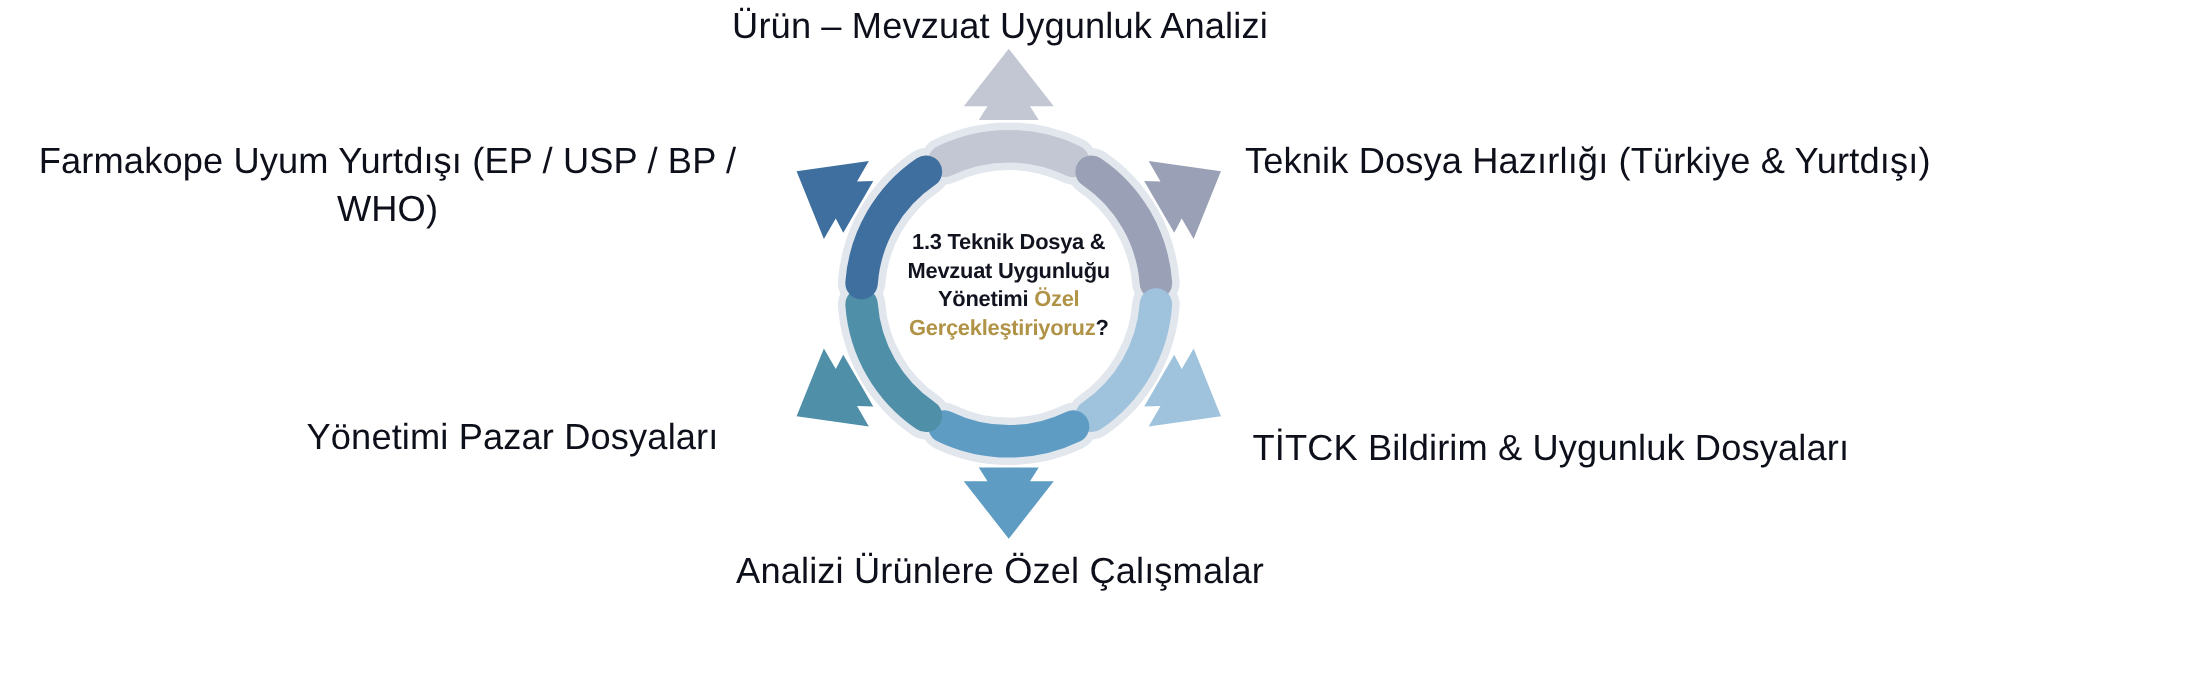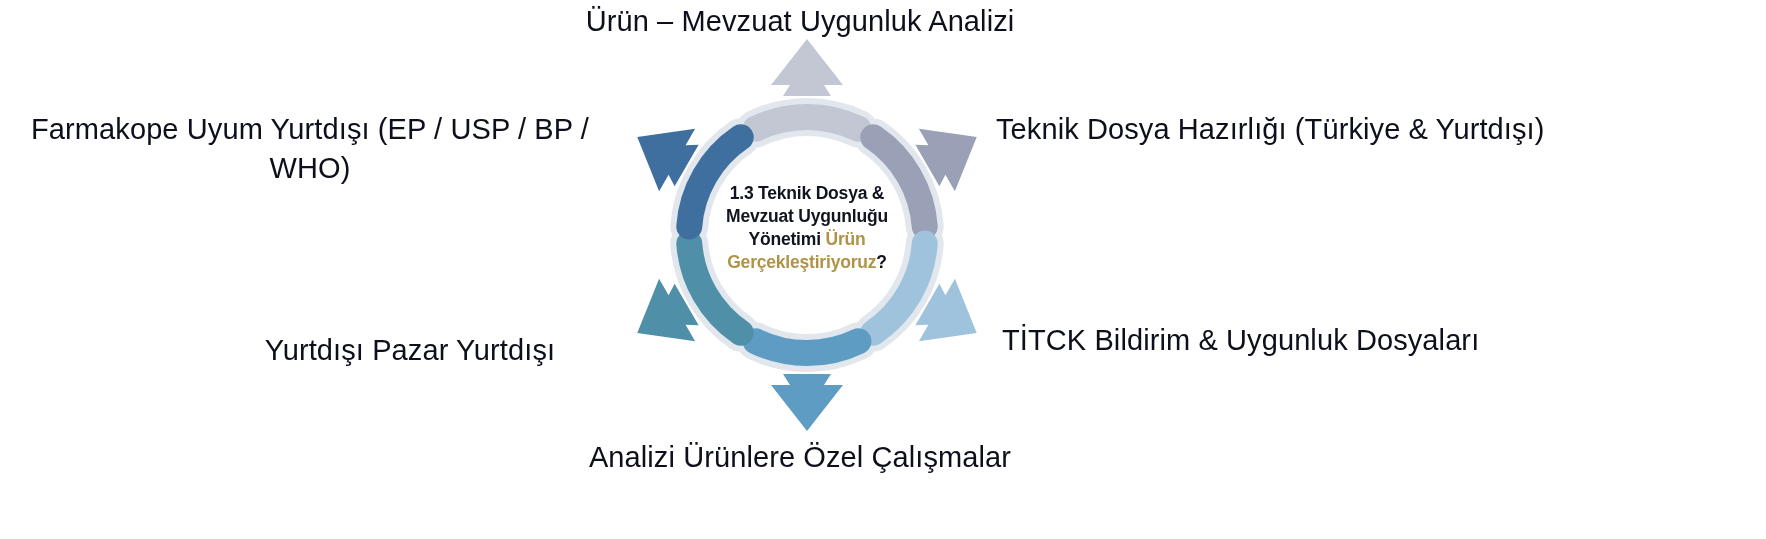--- a/index.html
+++ b/index.html
@@ -42,21 +42,21 @@
     text-align: left;
   }
   .label-left {
     left: 0px;
     top: 110px;
     width: 620px;
     text-align: center;
   }
   .label-bottomright {
     left: 1002px;
-    top: 321px;
+    top: 340px;
     width: 760px;
     text-align: left;
   }
   .label-bottomleft {
     left: 200px;
     top: 331px;
     width: 420px;
     text-align: center;
   }
   .label-bottom {
@@ -100,21 +100,21 @@
 <div id="stage">
 
   <div class="label label-top">Ürün – Mevzuat Uygunluk Analizi</div>
 
   <div class="label label-topright">Teknik Dosya Hazırlığı (Türkiye &amp; Yurtdışı)</div>
 
   <div class="label label-left">Farmakope Uyum Yurtdışı (EP / USP / BP / WHO)</div>
 
   <div class="label label-bottomright">TİTCK Bildirim &amp; Uygunluk Dosyaları</div>
 
-  <div class="label label-bottomleft">Yurtdışı Pazar Yurtdışı</div>
+  <div class="label label-bottomleft">Yönetimi Pazar Dosyaları</div>
 
   <div class="label label-bottom">Analizi Ürünlere Özel Çalışmalar</div>
 
   <div id="wheel">
     <svg viewBox="0 0 380 380" xmlns="http://www.w3.org/2000/svg">
       <defs>
 
         <g id="seg-proto">
           <path class="halo" d="M 106.24,-51.45 A 118,118 0 0 1 106.24,51.45"></path>
         </g>
@@ -154,15 +154,15 @@
 
         <path id="arw-bottom" d="M 196,0 L 150,-36 L 150,-17 L 139,-24 L 139,24 L 150,17 L 150,36 Z" transform="translate(190,190) rotate(90)" fill="#5e9cc4"></path>
 
         <path id="arw-bottom-left" d="M 196,0 L 150,-36 L 150,-17 L 139,-24 L 139,24 L 150,17 L 150,36 Z" transform="translate(190,190) rotate(150)" fill="#4f8fa8"></path>
 
         <path id="arw-left" d="M 196,0 L 150,-36 L 150,-17 L 139,-24 L 139,24 L 150,17 L 150,36 Z" transform="translate(190,190) rotate(210)" fill="#3f6f9f"></path>
       </g>
     </svg>
   </div>
 
-  <div id="center-text"><span>1.3 Teknik Dosya &amp; Mevzuat Uygunluğu Yönetimi </span><span class="gold">Ürün Gerçekleştiriyoruz</span><span>?</span></div>
+  <div id="center-text"><span>1.3 Teknik Dosya &amp; Mevzuat Uygunluğu Yönetimi </span><span class="gold">Özel Gerçekleştiriyoruz</span><span>?</span></div>
 
 </div>
 
 </body></html>

